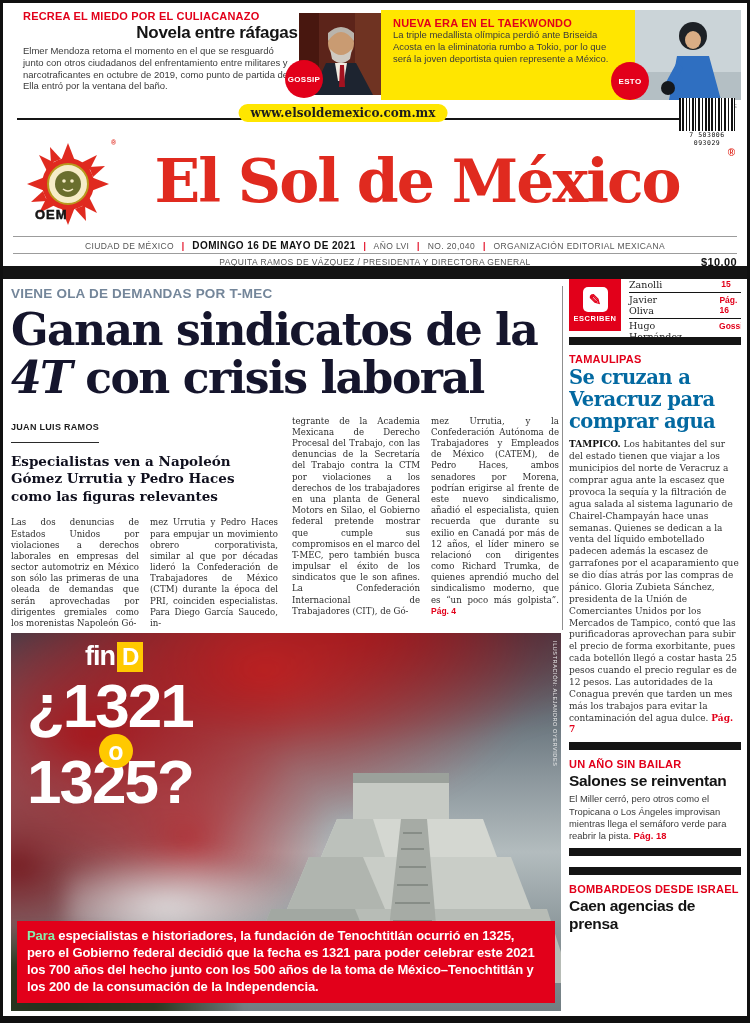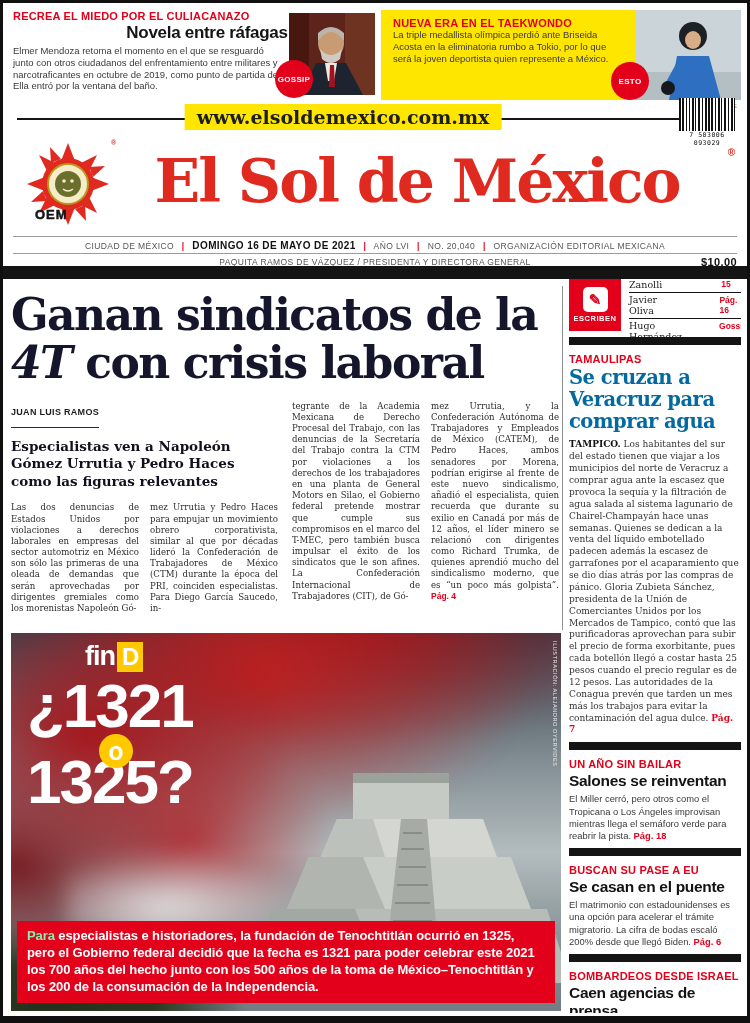--- a/index.html
+++ b/index.html
@@ -1,35 +1,35 @@
 <!DOCTYPE html>
 <html><head>
 <meta charset="utf-8">
 <style>
   html,body{margin:0;padding:0;background:#9a9a9a;}
   .page{position:relative;width:750px;height:1023px;background:#fff;box-sizing:border-box;
     border:3px solid #101010;border-bottom:7px solid #101010;overflow:hidden;
     font-family:"Liberation Sans",sans-serif;color:#222;}
   
-  .teaser-left{position:absolute;left:10px;top:7px;width:362px;height:88px;}
+  .teaser-left{position:absolute;left:20px;top:7px;width:362px;height:88px;}
   .t-kicker{color:#e2001a;font-weight:bold;font-size:11px;letter-spacing:.2px;}
   .t-head{font-size:17px;font-weight:bold;color:#141414;margin:1px 0 2px;letter-spacing:-.3px;text-align:right;}
   .t-body{font-size:9.5px;line-height:1.24;color:#3a3a3a;width:266px;}
   .t-photo{position:absolute;right:0;top:3px;width:86px;height:82px;overflow:hidden;}
   .badge{position:absolute;width:38px;height:38px;border-radius:50%;background:#e2001a;color:#fff;
     font-weight:bold;font-size:8px;display:flex;align-items:center;justify-content:center;z-index:5;letter-spacing:.3px;}
   .teaser-right{position:absolute;left:378px;top:7px;width:360px;height:90px;background:#ffe600;}
   .tr-text{padding:7px 0 0 12px;width:230px;}
   .tr-photo{position:absolute;right:0;top:0;width:106px;height:90px;overflow:hidden;}
   .photo-credit{position:absolute;right:10px;top:100px;font-size:5.5px;color:#8d8d8d;}
   
   .webbar{position:absolute;left:10px;top:100px;width:724px;height:38px;}
   .webline{position:absolute;left:4px;top:15px;width:668px;border-top:2px solid #151515;}
   .weburl{position:absolute;left:330px;top:1px;transform:translateX(-50%);background:#ffe600;
-    padding:2px 12px;font-family:"DejaVu Serif",serif;font-weight:bold;font-size:19px;color:#1d1d1d;}
+    padding:2px 12px;font-family:"DejaVu Serif",serif;font-weight:bold;font-size:12px;color:#1d1d1d;border-radius:11px;}
   .barcode{position:absolute;right:2px;top:-5px;width:56px;height:44px;background:#fff;}
   .bc-bars{height:33px;background:repeating-linear-gradient(90deg,#111 0 1.5px,#fff 1.5px 3px,#111 3px 4.5px,#fff 4.5px 6.5px);}
   .bc-num{font-family:"DejaVu Sans Mono",monospace;font-size:6.5px;text-align:center;color:#111;letter-spacing:.5px;}
   
   .masthead{position:absolute;left:10px;top:132px;width:724px;height:98px;}
   .sun-logo{position:absolute;left:10px;top:4px;width:90px;height:90px;}
   .oem{position:absolute;left:22px;top:72px;font-size:13px;font-weight:bold;color:#151515;letter-spacing:1px;
     font-family:"Liberation Sans",sans-serif;-webkit-text-stroke:.5px #151515;}
   .mast-title{position:absolute;left:100px;right:16px;top:0;bottom:6px;display:flex;align-items:center;justify-content:center;
     font-family:"DejaVu Serif",serif;font-weight:bold;font-size:60px;color:#e02a1f;letter-spacing:-2px;white-space:nowrap;}
@@ -202,20 +202,21 @@
       <span>ORGANIZACIÓN EDITORIAL MEXICANA</span>
     </div>
     <div class="dl2">
       <span>PAQUITA RAMOS DE VÁZQUEZ / PRESIDENTA Y DIRECTORA GENERAL</span>
       <span class="price">$10.00</span>
     </div>
   </div>
   <div class="blackbar-top"></div>
 
   <div class="lead">
+    <div class="lead-kicker">VIENE OLA DE DEMANDAS POR T-MEC</div>
     <div class="lead-head">
       <span>Ganan sindicatos de la</span><br>
       <span class="it">4T</span><span> con crisis laboral</span>
     </div>
     <div class="story">
       <div class="half">
         <div class="byline">JUAN LUIS RAMOS</div>
         <div class="subhead">Especialistas ven a Napoleón Gómez Urrutia y Pedro Haces como las figuras relevantes</div>
         <div class="cols">
           <div class="col">Las dos denuncias de Estados Unidos por violaciones a derechos laborales en empresas del sector automotriz en México son sólo las primeras de una oleada de demandas que serán aprovechadas por dirigentes gremiales como los morenistas Napoleón Gó-</div>
@@ -311,27 +312,20 @@
     <div>
       <div class="sb-kicker">UN AÑO SIN BAILAR</div>
       <div class="sb-head-sans">Salones se reinventan</div>
       <div class="sb-body-sans">
         <span>El Miller cerró, pero otros como el Tropicana o Los Ángeles improvisan mientras llega el semáforo verde para reabrir la pista. </span><span class="sb-page">Pág. 18</span>
       </div>
     </div>
 
     <div class="sbar"></div>
 
-    <div>
-      <div class="sb-kicker">BUSCAN SU PASE A EU</div>
-      <div class="sb-head-sans">Se casan en el puente</div>
-      <div class="sb-body-sans">
-        <span>El matrimonio con estadounidenses es una opción para acelerar el trámite migratorio. La cifra de bodas escaló 200% desde que llegó Biden. </span><span class="sb-page">Pág. 6</span>
-      </div>
-    </div>
 
     <div class="sbar"></div>
 
     <div>
       <div class="sb-kicker">BOMBARDEOS DESDE ISRAEL</div>
       <div class="sb-head-sans">Caen agencias de prensa</div>
 
     </div>
 
   </div>

